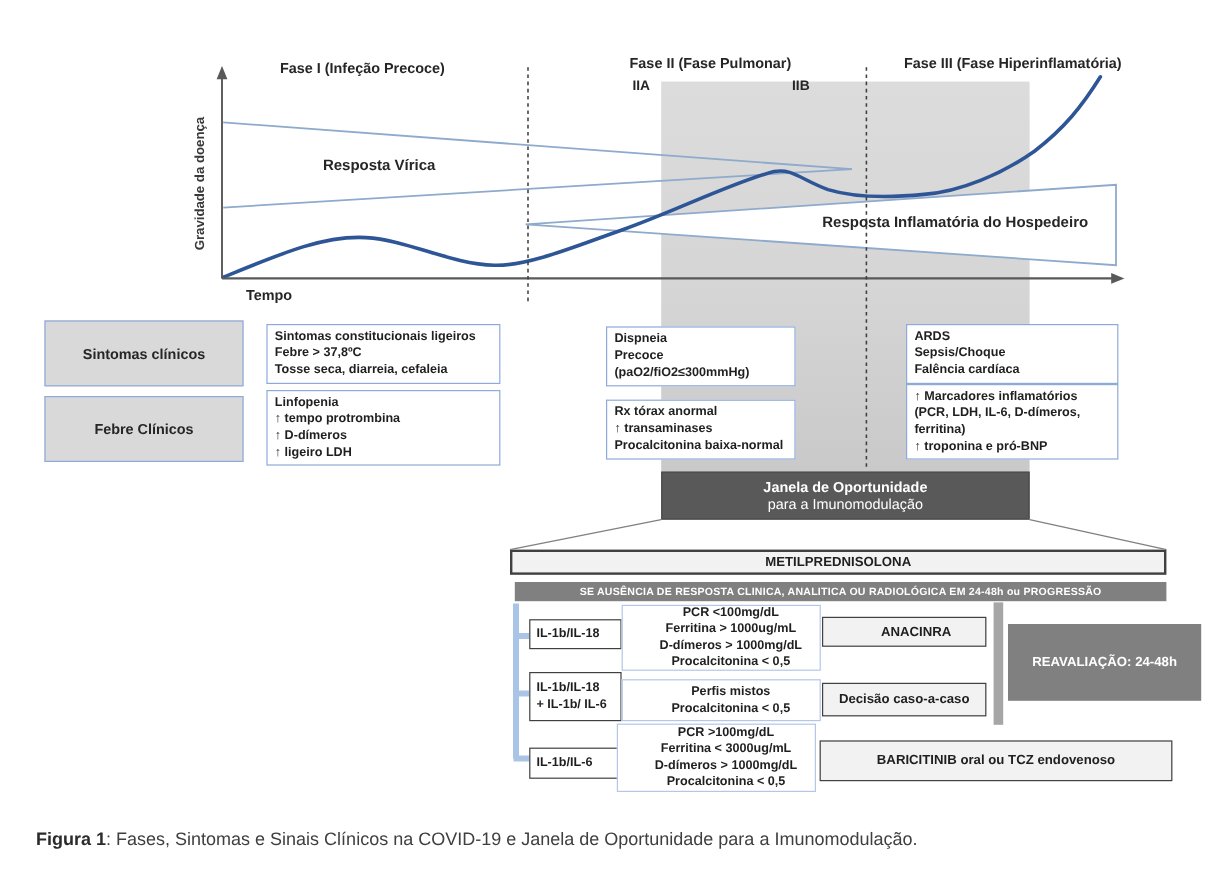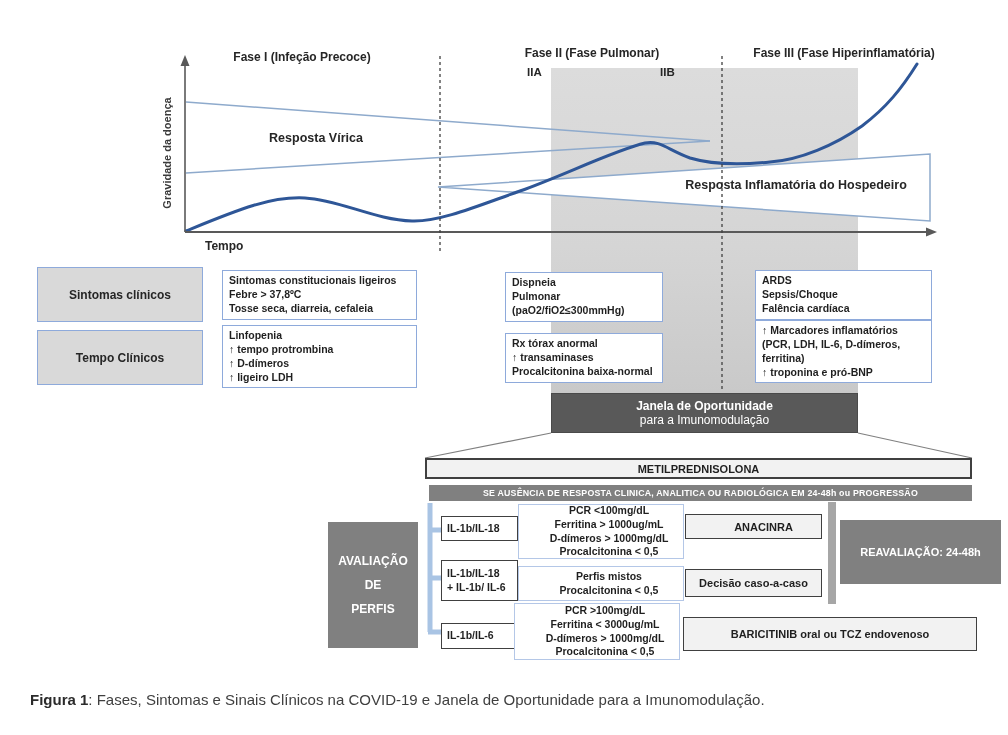--- a/index.html
+++ b/index.html
@@ -91,37 +91,37 @@
   <div class="abs z3" id="x-label">Tempo</div>
   <div class="abs z3 phase-title" style="left:202px;top:50px;width:200px;">Fase I (Infeção Precoce)</div>
   <div class="abs z3 phase-title" style="left:492px;top:46px;width:200px;">Fase II (Fase Pulmonar)</div>
   <div class="abs z3 phase-title" style="left:714px;top:46px;width:260px;">Fase III (Fase Hiperinflamatória)</div>
   <div class="abs z3 sub-phase" style="left:512px;top:66px;">IIA</div>
   <div class="abs z3 sub-phase" style="left:645px;top:66px;">IIB</div>
   <div class="abs z3 curve-label" style="left:236px;top:131px;width:160px;">Resposta Vírica</div>
   <div class="abs z3 curve-label" style="left:662px;top:178px;width:268px;">Resposta Inflamatória do Hospedeiro</div>
 
   <div class="abs z3 row-label" style="top:267px;">Sintomas clínicos</div>
-  <div class="abs z3 row-label" style="top:330px;">Tempo Clínicos</div>
+  <div class="abs z3 row-label" style="top:330px;">Febre Clínicos</div>
 
   <div class="abs z3 info-box" style="left:222px;top:270px;width:195px;height:50px;">
     <div>Sintomas constitucionais ligeiros</div>
     <div>Febre &gt; 37,8ºC</div>
     <div>Tosse seca, diarreia, cefaleia</div>
   </div>
   <div class="abs z3 info-box" style="left:222px;top:325px;width:195px;height:63px;">
     <div>Linfopenia</div>
     <div>↑ tempo protrombina</div>
     <div>↑ D-dímeros</div>
     <div>↑ ligeiro LDH</div>
   </div>
 
   <div class="abs z3 info-box" style="left:505px;top:272px;width:158px;height:50px;">
     <div>Dispneia</div>
-    <div>Pulmonar</div>
+    <div>Precoce</div>
     <div>(paO2/fiO2≤300mmHg)</div>
   </div>
   <div class="abs z3 info-box" style="left:505px;top:333px;width:158px;height:50px;">
     <div>Rx tórax anormal</div>
     <div>↑ transaminases</div>
     <div>Procalcitonina baixa-normal</div>
   </div>
 
   <div class="abs z3 info-box" style="left:755px;top:270px;width:177px;height:50px;">
     <div>ARDS</div>
@@ -136,25 +136,20 @@
   </div>
 
   <div class="abs" id="window-box">
     <div class="l1">Janela de Oportunidade</div>
     <div class="l2">para a Imunomodulação</div>
   </div>
 
   <div class="abs z3" id="metil-box">METILPREDNISOLONA</div>
   <div class="abs z3" id="rule-bar">SE  AUSÊNCIA DE RESPOSTA CLINICA, ANALITICA OU RADIOLÓGICA EM 24-48h  ou PROGRESSÃO</div>
 
-  <div class="abs z3" id="aval-box">
-    <div>AVALIAÇÃO</div>
-    <div>DE</div>
-    <div>PERFIS</div>
-  </div>
 
   <div class="abs z3 il-box" style="top:516px;height:25px;">
     <div>IL-1b/IL-18</div>
   </div>
   <div class="abs z3 crit-box" style="top:504px;height:55px;">
     <div>PCR &lt;100mg/dL</div>
     <div>Ferritina &gt; 1000ug/mL</div>
     <div>D-dímeros &gt; 1000mg/dL</div>
     <div>Procalcitonina &lt; 0,5</div>
   </div>

